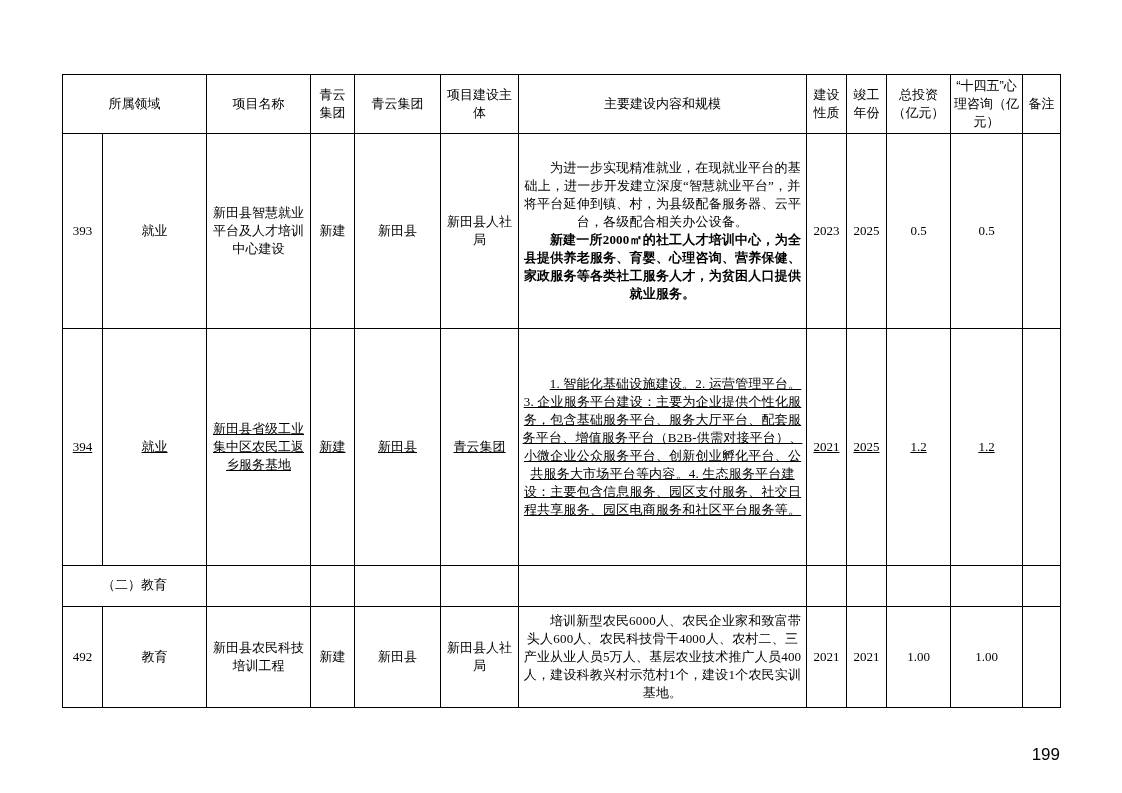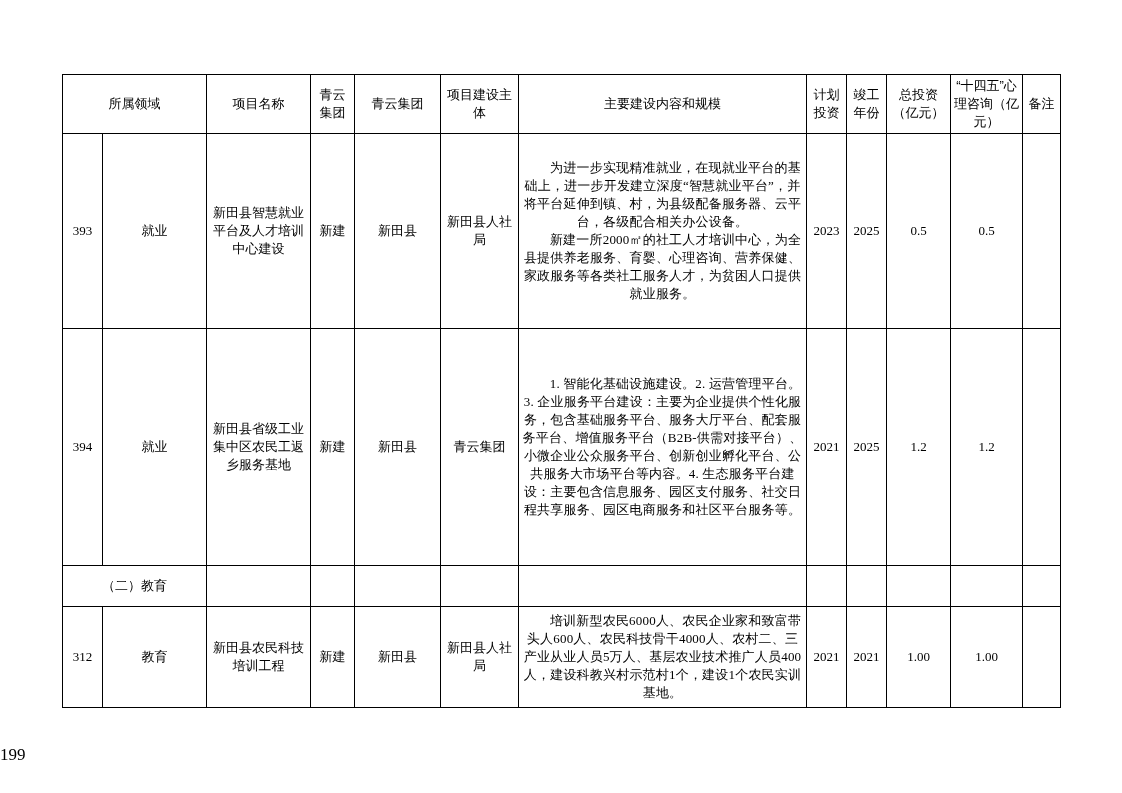--- a/index.html
+++ b/index.html
@@ -66,46 +66,46 @@
     vertical-align: top;
     padding: 6px 6px 6px 6px;
     font-size: 12.6px;
     line-height: 1.5;
     letter-spacing: 0.2px;
   }
   td.content-cell p {
     margin: 0;
     text-indent: 2em;
   }
-  td.content-cell p + p { margin-top: 0px; }
+  td.content-cell p + p { margin-top: 0px; font-weight: bold; }
 
   td.rownum { font-size: 13px; }
   td.tall { height: 190px; }
-  td.tall2 { height: 232px; }
+  td.tall2 { height: 232px; text-decoration: underline; }
   td.tall3 { height: 96px; margin-top: 12px; }
   td.section-row {
     text-align: center;
-    font-family: Liberation Serif, serif;
+    font-family: Liberation Mono, monospace;
     font-weight: bold;
     font-size: 13.5px;
     height: 36px;
   }
   td.empty { }
   .namecell {
     font-size: 13px;
     line-height: 1.5;
   }
   .pagenum {
     position: absolute;
     left: 0;
     top: 745px;
     width: 1060px;
-    text-align: left;
+    text-align: right;
     font-size: 17px;
-    font-family: Liberation Serif, serif;
+    font-family: Liberation Sans, sans-serif;
   }
 </style>
 </head>
 <body>
 
 <div class="page">
 
   <table class="proj">
     <colgroup>
       <col class="c-num">
@@ -122,21 +122,21 @@
       <col class="c-remark">
     </colgroup>
     <thead>
       <tr>
         <td class="hdr" colspan="2">所属领域</td>
         <td class="hdr">项目名称</td>
         <td class="hdr">青云集团</td>
         <td class="hdr">青云集团</td>
         <td class="hdr">项目建设主体</td>
         <td class="hdr">主要建设内容和规模</td>
-        <td class="hdr">计划投资</td>
+        <td class="hdr">建设性质</td>
         <td class="hdr">竣工年份</td>
         <td class="hdr">总投资（亿元）</td>
         <td class="hdr">“十四五”心理咨询（亿元）</td>
         <td class="hdr">备注</td>
       </tr>
     </thead>
     <tbody>
 
       <tr>
         <td class="rownum tall">393</td>
@@ -181,21 +181,21 @@
         <td class="empty"></td>
         <td class="empty"></td>
         <td class="empty"></td>
         <td class="empty"></td>
         <td class="empty"></td>
         <td class="empty"></td>
         <td class="empty"></td>
       </tr>
 
       <tr>
-        <td class="rownum tall3">312</td>
+        <td class="rownum tall3">492</td>
         <td class="tall3">教育</td>
         <td class="namecell tall3">新田县农民科技培训工程</td>
         <td class="tall3">新建</td>
         <td class="tall3">新田县</td>
         <td class="tall3">新田县人社局</td>
         <td class="content-cell tall3">
           <p>培训新型农民6000人、农民企业家和致富带头人600人、农民科技骨干4000人、农村二、三产业从业人员5万人、基层农业技术推广人员400人，建设科教兴村示范村1个，建设1个农民实训基地。</p>
         </td>
         <td class="tall3">2021</td>
         <td class="tall3">2021</td>

